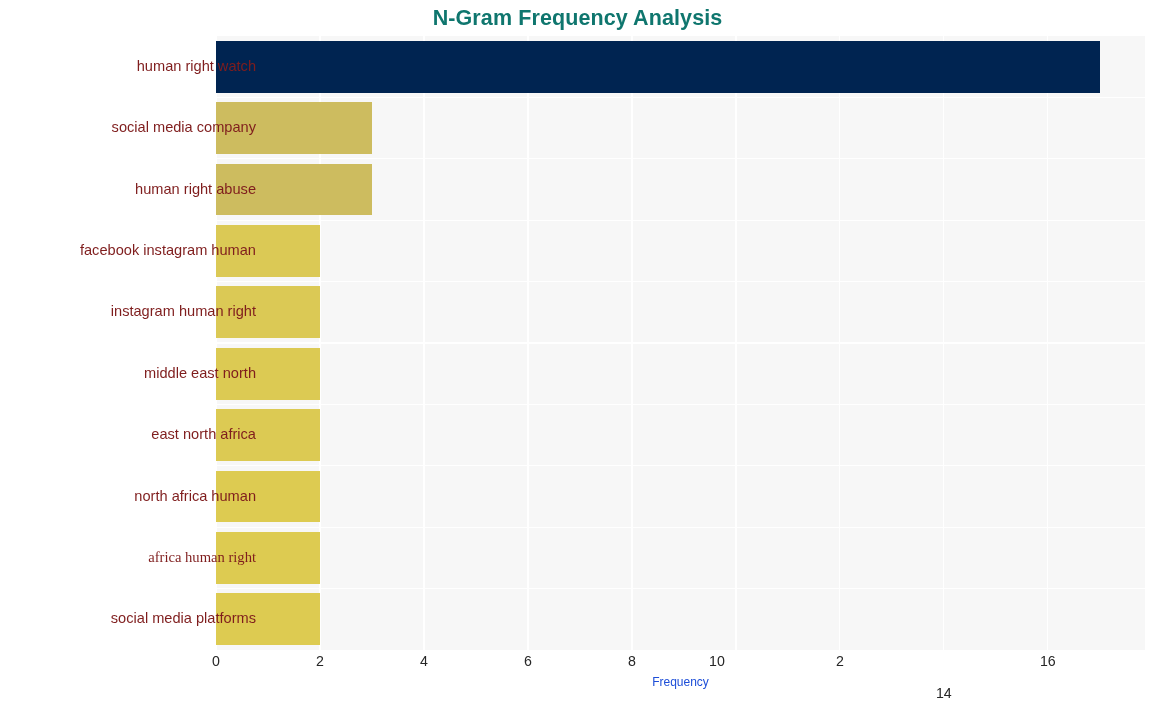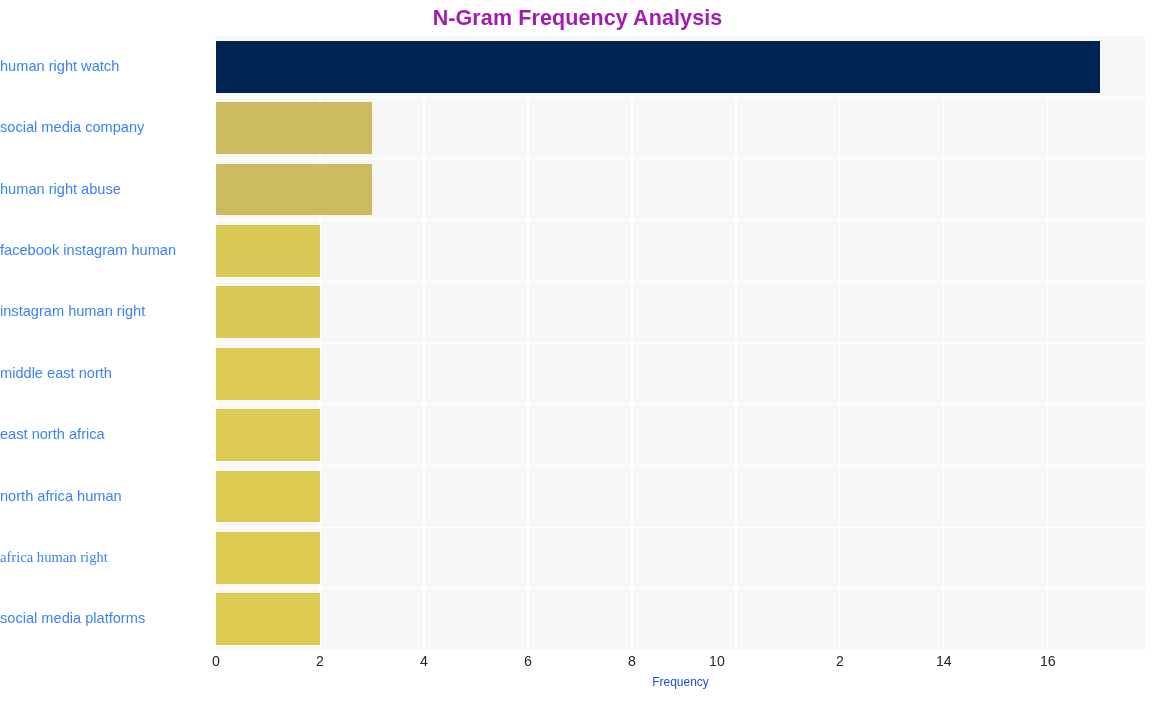--- a/index.html
+++ b/index.html
@@ -26,21 +26,21 @@
 
   
   #chart-title {
     position: absolute;
     left: 0;
     top: 6px;
     width: 1155px;
     text-align: center;
     font-size: 21.5px;
     font-weight: bold;
-    color: #a21caf;
+    color: #0f766e;
     letter-spacing: 0.1px;
   }
 
   
   
   #plot-area {
     position: absolute;
     left: 216px;
     top: 36px;
     width: 929px;
@@ -66,24 +66,26 @@
   }
 
   .bar {
     position: absolute;
     left: 0;
   }
   .ytick-row {
     position: absolute;
     left: 0;
     width: 208px;
+    text-align: right;
     font-size: 14.6px;
-    color: #3b82f6;
+    color: #7f1d1d;
     white-space: nowrap;
     line-height: 1;
+    padding-left: 48px;
   }
 
   
   .xtick-row {
     position: absolute;
     top: 653px;
     font-size: 14.2px;
     color: #262626;
     transform: translateX(-50%);
     white-space: nowrap;
@@ -156,19 +158,19 @@
       <div class="ytick-row" style="top: 611.3px;">social media platforms</div>
     </div>
   <div id="xticks">
       <div class="xtick-row" style="left: 216px;">0</div>
       <div class="xtick-row" style="left: 319.973px;">2</div>
       <div class="xtick-row" style="left: 423.946px;">4</div>
       <div class="xtick-row" style="left: 527.919px;">6</div>
       <div class="xtick-row" style="left: 631.893px;">8</div>
       <div class="xtick-row" style="left: 717px;">10</div>
       <div class="xtick-row" style="left: 839.839px;">2</div>
-      <div class="xtick-row" style="left: 943.812px;">14</div>
+      <div class="xtick-row" style="left: 943.812px; margin-top: 32px;">14</div>
       <div class="xtick-row" style="left: 1047.79px;">16</div>
     </div>
 
   <div id="xaxis-label">Frequency</div>
 
 </div>
 
 </body></html>

